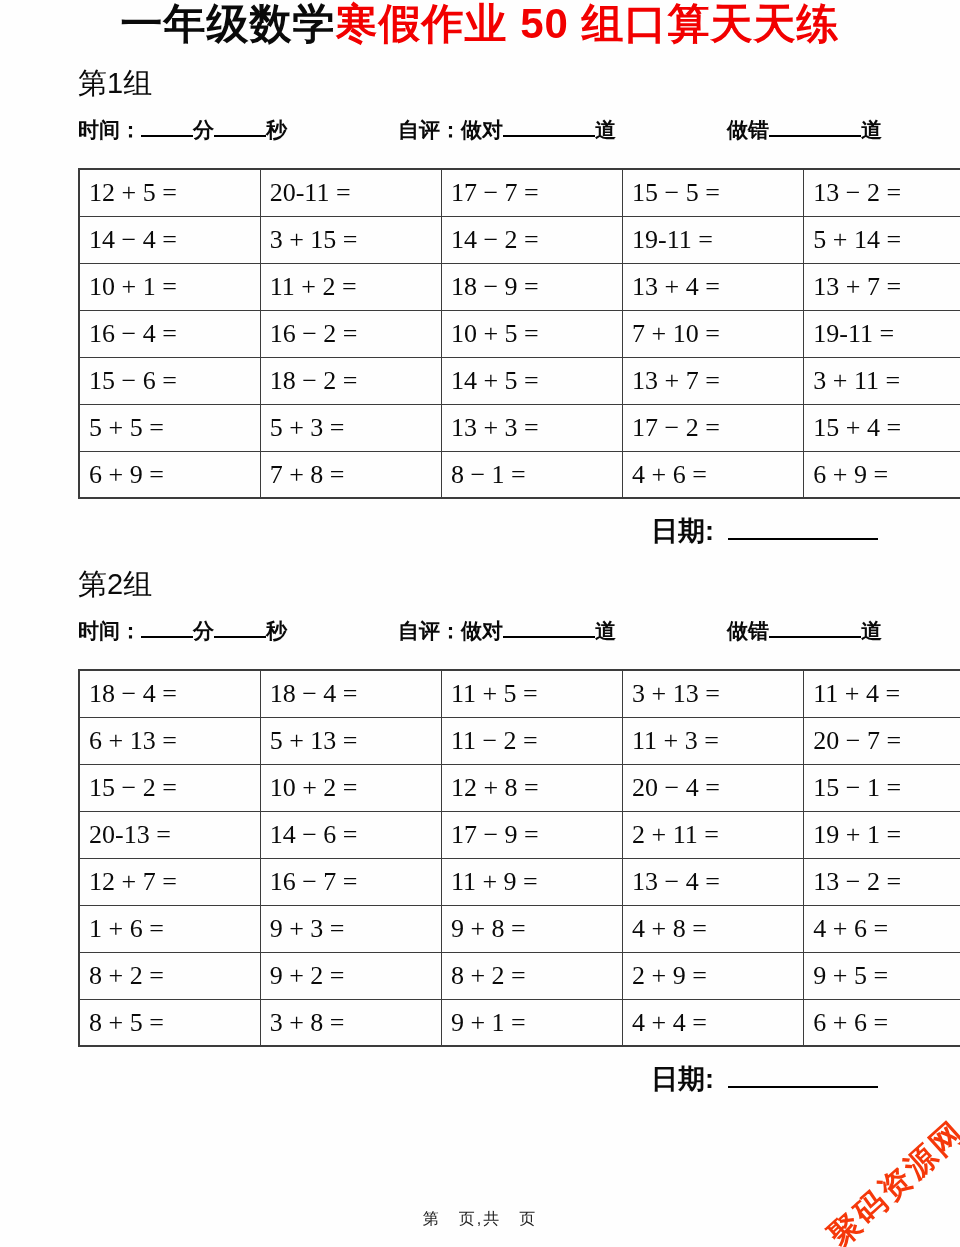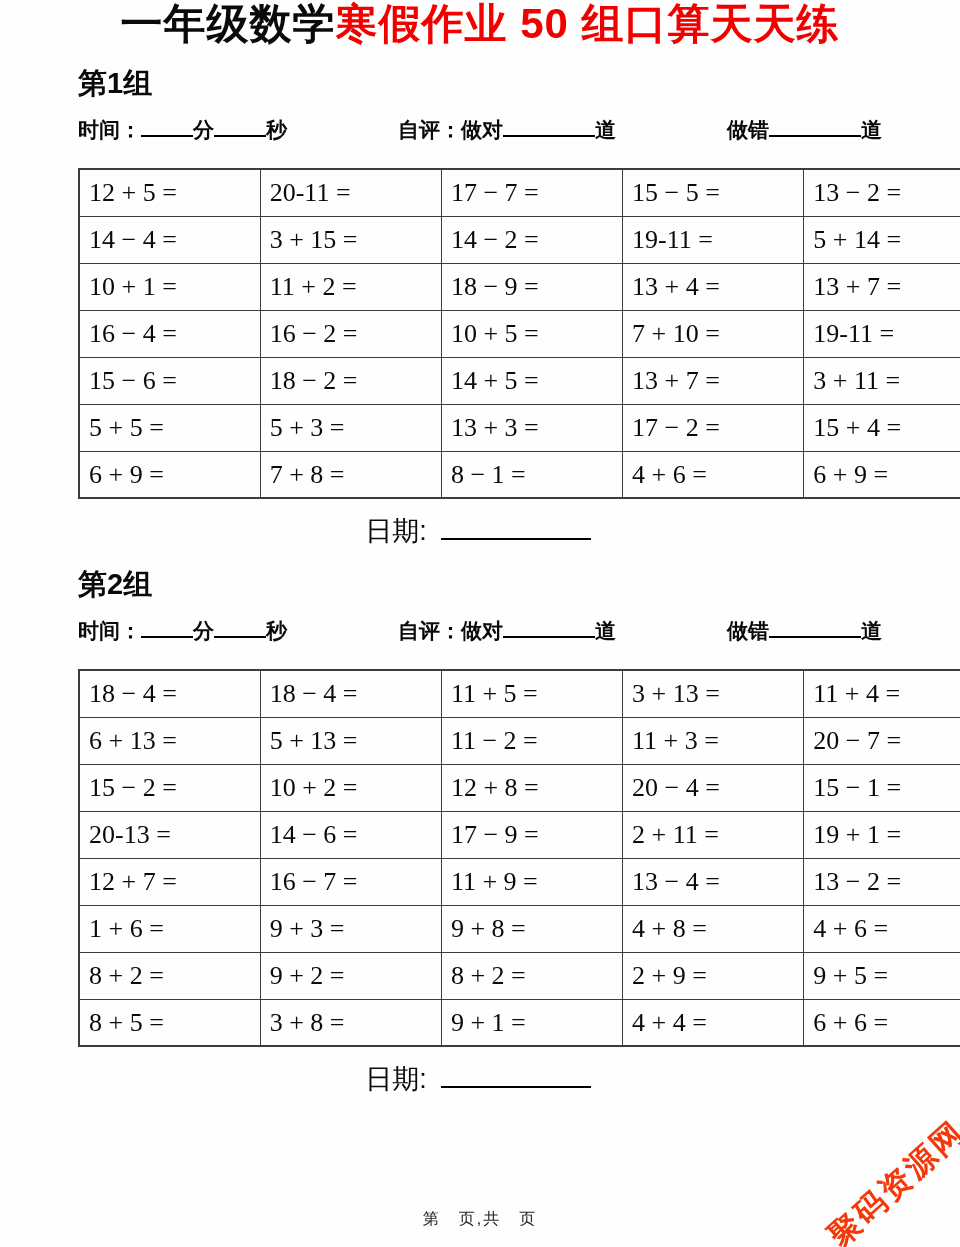--- a/index.html
+++ b/index.html
@@ -23,21 +23,21 @@
     white-space: nowrap;
   }
   .title .title-red { color: #f20000; }
   .content {
     width: 804px;
     margin-left: 78px;
   }
   .group-label {
     margin-top: 16px;
     font-size: 29px;
-    font-weight: bold;
+    font-weight: normal;
   }
   .meta-line {
     margin-top: 12px;
     display: flex;
     justify-content: space-between;
     align-items: flex-end;
     font-size: 21px;
     font-weight: bold;
     white-space: nowrap;
   }
@@ -63,23 +63,23 @@
     border: 1px solid #3c3c3c;
     font-family: "Liberation Serif", serif;
     font-size: 26px;
     padding-left: 9px;
     vertical-align: middle;
     white-space: nowrap;
   }
   table.problems { border: 2px solid #3c3c3c; }
   .date-line {
     margin-top: 14px;
-    text-align: center;
+    text-align: right;
     font-size: 27px;
-    font-weight: normal;
+    font-weight: bold;
     padding-right: 4px;
   }
   .date-line .blank { margin-left: 14px; }
   .footer {
     position: absolute;
     left: 0;
     bottom: 17px;
     width: 100%;
     text-align: center;
     font-size: 16px;

